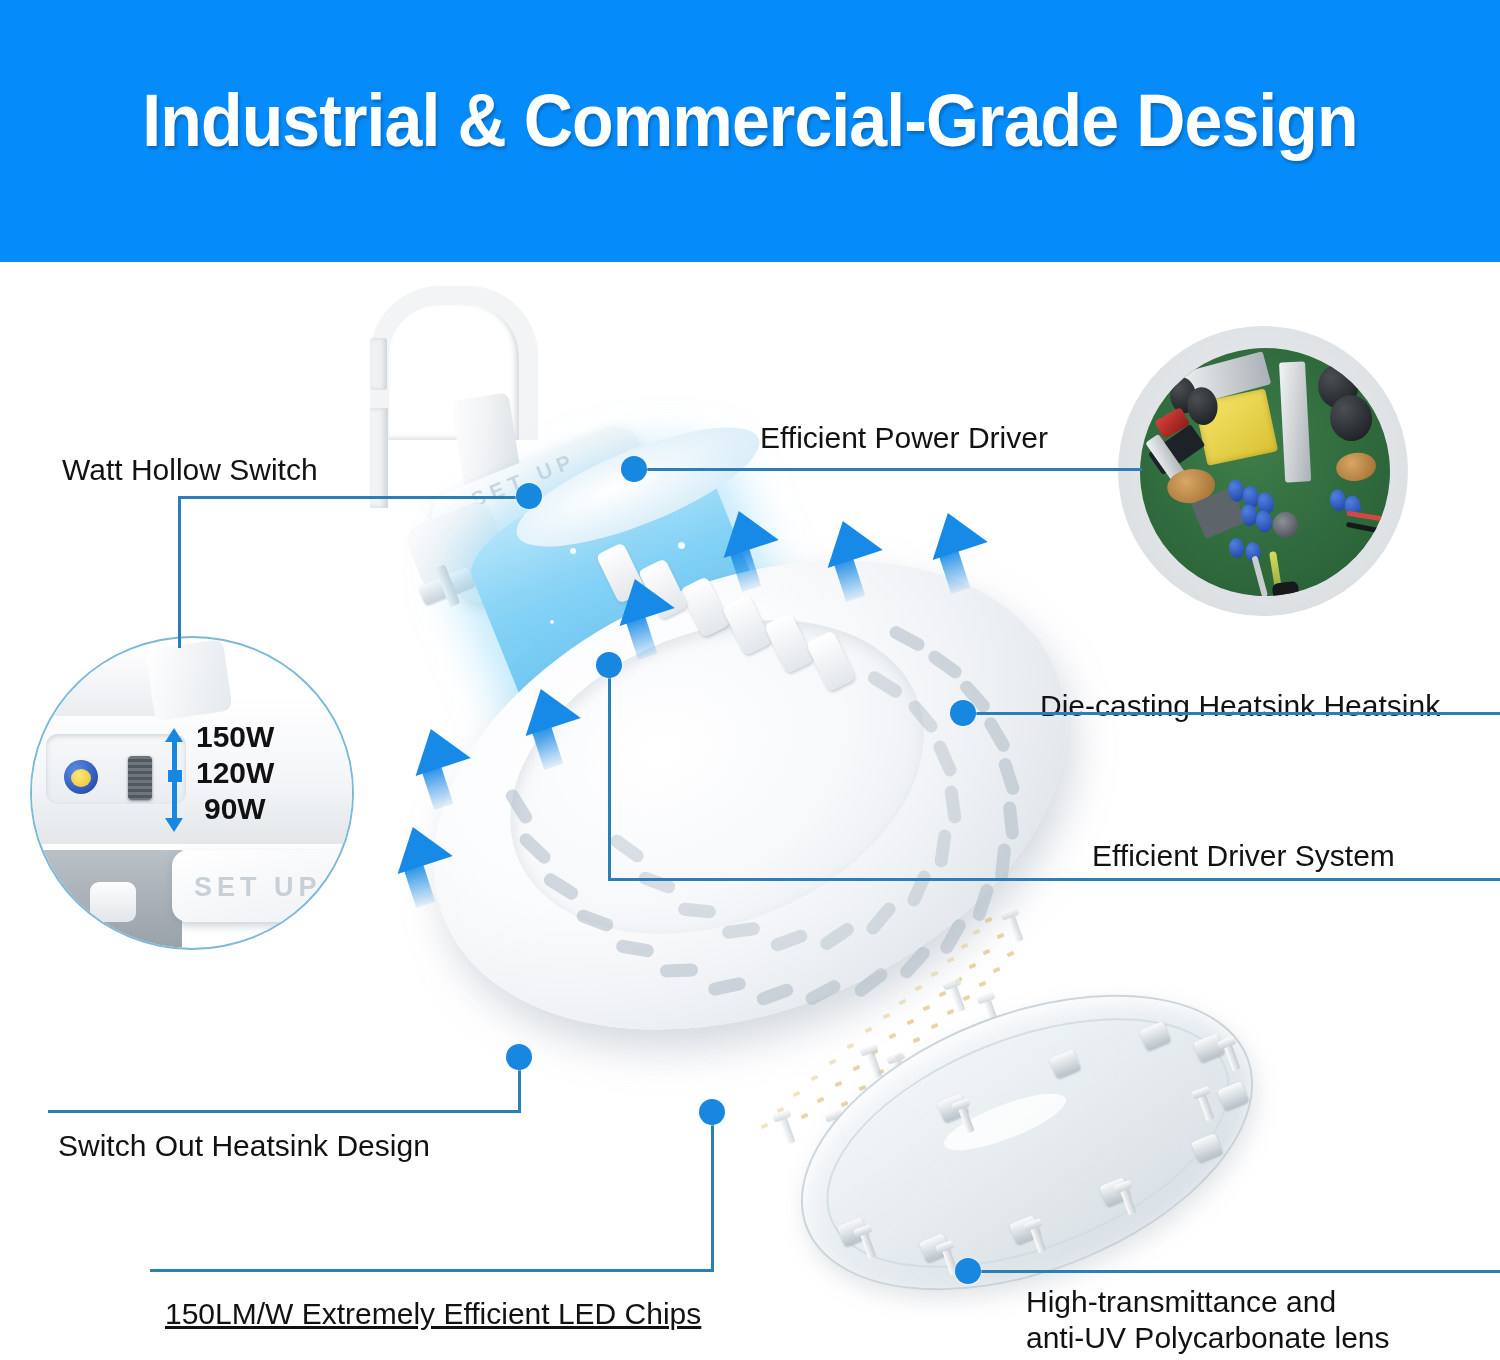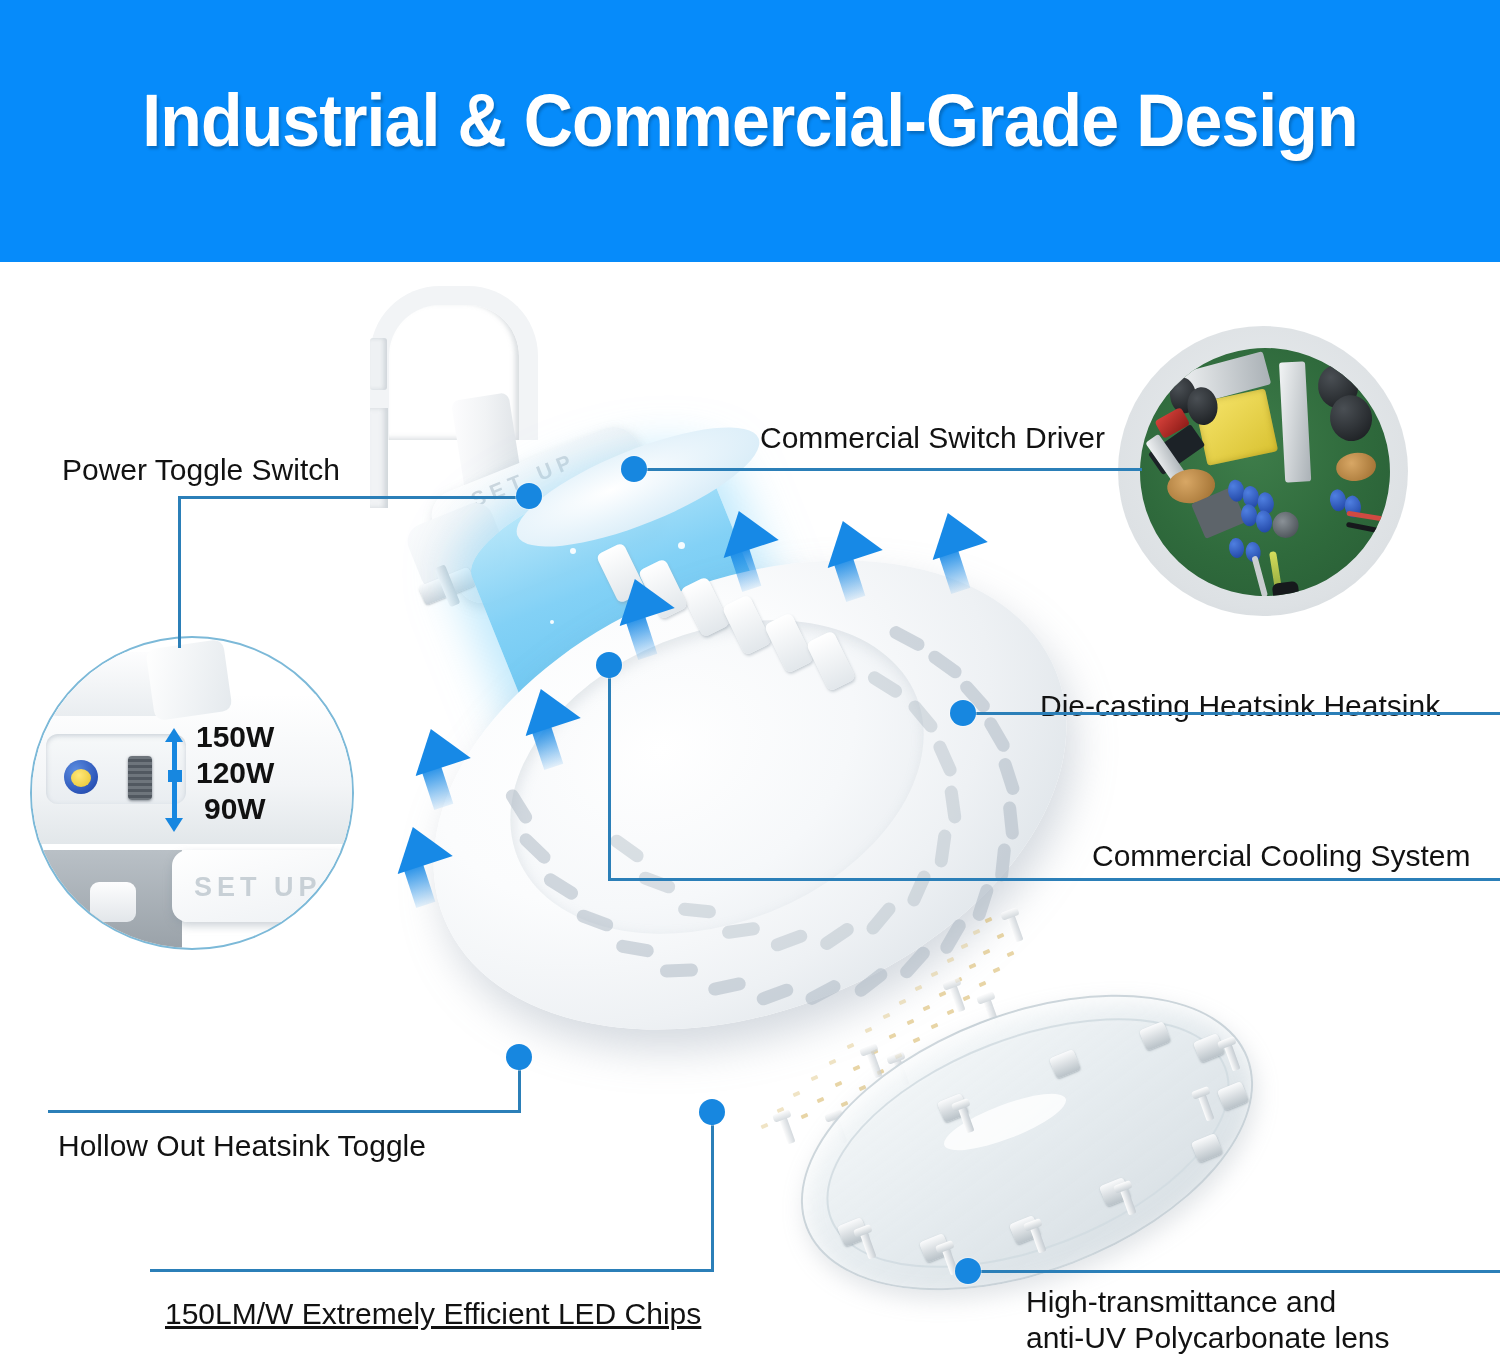--- a/index.html
+++ b/index.html
@@ -399,39 +399,39 @@
   <div class="clip" style="left:262px;top:68px;transform:rotate(-22deg);"></div>
   <div class="screw" style="left:438px;top:58px;transform:rotate(-20deg);"></div>
   <div class="screw" style="left:412px;top:108px;transform:rotate(-20deg);"></div>
   <div class="screw" style="left:334px;top:202px;transform:rotate(-20deg);"></div>
   <div class="screw" style="left:244px;top:240px;transform:rotate(-20deg);"></div>
   <div class="screw" style="left:156px;top:262px;transform:rotate(-20deg);"></div>
   <div class="screw" style="left:74px;top:246px;transform:rotate(-20deg);"></div>
   <div class="screw" style="left:172px;top:120px;transform:rotate(-20deg);"></div>
 </div>
 
-<div class="co-label" style="left:62px;top:452px;">Power Toggle Switch</div>
+<div class="co-label" style="left:62px;top:452px;">Watt Hollow Switch</div>
 <div class="co-line h" style="left:178px;top:496px;width:350px;"></div>
 <div class="co-line v" style="left:178px;top:496px;height:152px;"></div>
 <div class="co-dot" style="left:516px;top:483px;"></div>
 
-<div class="co-label" style="left:760px;top:420px;">Commercial Switch Driver</div>
+<div class="co-label" style="left:760px;top:420px;">Efficient Power Driver</div>
 <div class="co-line h" style="left:632px;top:468px;width:510px;"></div>
 <div class="co-dot" style="left:621px;top:456px;"></div>
 
 <div class="co-label" style="left:1040px;top:688px;">Die-casting Heatsink Heatsink</div>
 <div class="co-line h" style="left:962px;top:712px;width:538px;"></div>
 <div class="co-dot" style="left:950px;top:700px;"></div>
 
-<div class="co-label" style="left:1092px;top:838px;">Commercial Cooling System</div>
+<div class="co-label" style="left:1092px;top:838px;">Efficient Driver System</div>
 <div class="co-line h" style="left:608px;top:878px;width:892px;"></div>
 <div class="co-line v" style="left:608px;top:665px;height:216px;"></div>
 <div class="co-dot" style="left:596px;top:652px;"></div>
 
-<div class="co-label" style="left:58px;top:1128px;">Hollow Out Heatsink Toggle</div>
+<div class="co-label" style="left:58px;top:1128px;">Switch Out Heatsink Design</div>
 <div class="co-line v" style="left:518px;top:1058px;height:54px;"></div>
 <div class="co-line h" style="left:48px;top:1110px;width:473px;"></div>
 <div class="co-dot" style="left:506px;top:1044px;"></div>
 
 <div class="co-label" style="left:165px;top:1296px;text-decoration:underline;">150LM/W Extremely Efficient LED Chips</div>
 <div class="co-line v" style="left:711px;top:1112px;height:160px;"></div>
 <div class="co-line h" style="left:150px;top:1269px;width:564px;"></div>
 <div class="co-dot" style="left:699px;top:1099px;"></div>
 
 <div class="co-label" style="left:1026px;top:1284px;">High-transmittance and</div>

